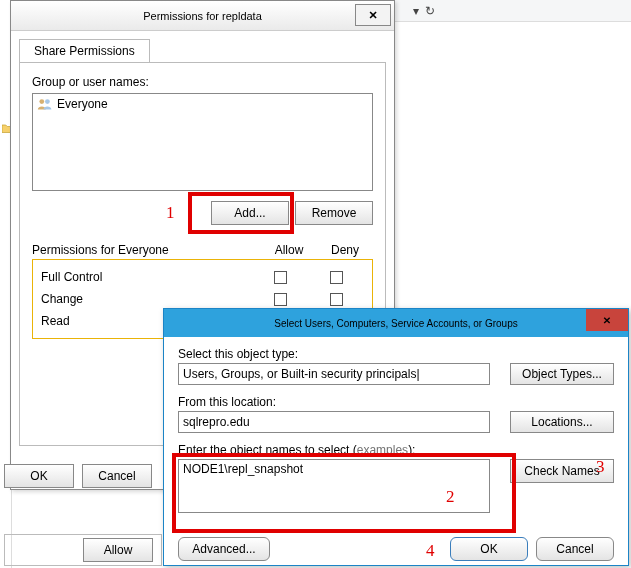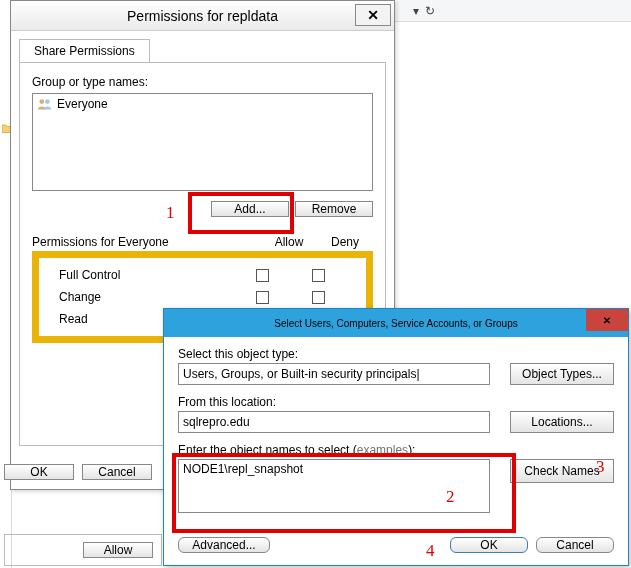--- a/index.html
+++ b/index.html
@@ -12,42 +12,42 @@
     .searchbox { margin-left: 10px; flex: 1; height: 22px; border: 1px solid #bbb; display: flex; align-items: center; padding: 2px 6px; color: #888; background: #fff; }
     .searchbox svg { margin-right: 4px; }
 
     
     .left-col { position: absolute; top: 22px; left: 0; width: 12px; bottom: 0; background: #fff; border-right: 1px solid #ddd; }
     .folder-icon { position: absolute; top: 100px; left: 2px; }
 
     
     .perm-dialog { position: absolute; left: 10px; top: 0; width: 385px; height: 490px; background: #fff; border: 1px solid #888; box-shadow: 2px 2px 4px rgba(0,0,0,0.15); }
     .perm-title { height: 30px; background: linear-gradient(#fff,#eaeaea); display: flex; align-items: center; justify-content: center; position: relative; border-bottom: 1px solid #ccc; }
-    .perm-title span { font-size: 14px; }
+    .perm-title span { font-size: 11px; }
     .perm-close { position: absolute; right: 3px; top: 3px; width: 36px; height: 22px; border: 1px solid #888; display: flex; align-items: center; justify-content: center; font-weight: bold; background: #f3f3f3; }
 
     .tab-strip { display: flex; padding: 8px 8px 0; }
     .tab { padding: 4px 14px; border: 1px solid #bbb; border-bottom: none; background: #fff; }
     .tab-body { margin: 0 8px 8px; border: 1px solid #bbb; padding: 12px; position: relative; height: 384px; }
 
     .label { margin-bottom: 4px; }
     .userlist { height: 98px; border: 1px solid #888; background: #fff; padding: 2px; margin-bottom: 10px; }
     .user-row { display: flex; align-items: center; gap: 4px; padding: 1px 2px; }
     .user-row .people-icon svg { display: block; }
 
     .addremove { display: flex; justify-content: flex-end; gap: 6px; position: relative; }
-    .btn { width: 78px; height: 16px; background: linear-gradient(#fff,#e4e4e4); border: 1px solid #888; display: flex; align-items: center; justify-content: center; cursor: pointer; }
+    .btn { width: 78px; height: 24px; background: linear-gradient(#fff,#e4e4e4); border: 1px solid #888; display: flex; align-items: center; justify-content: center; cursor: pointer; }
     .redbox-add { position: absolute; left: 156px; top: -9px; width: 106px; height: 42px; border: 4px solid #e00000; pointer-events: none; }
     .red-1 { position: absolute; left: 134px; top: 2px; color: #e00000; font-size: 17px; font-family: 'Times New Roman', serif; }
 
     .perm-table { margin-top: 18px; }
     .perm-header { display: flex; }
     .perm-header .col-name { flex: 1; }
     .perm-header .col-allow, .perm-header .col-deny { width: 56px; text-align: center; }
-    .perm-box { border: 7px solid #eab308; padding: 6px 20px; margin-top: 2px; }
+    .perm-box { border: 1px solid #eab308; padding: 6px 8px; margin-top: 2px; }
     .perm-row { display: flex; align-items: center; height: 22px; }
     .perm-row .col-name { flex: 1; }
     .perm-row .col-allow, .perm-row .col-deny { width: 56px; display: flex; justify-content: center; }
     .cb { width: 13px; height: 13px; border: 1px solid #555; display: inline-block; background: #fff; position: relative; }
     .cb.checked::after { content: '✓'; position: absolute; font-size: 13px; left: 0px; top: -3px; font-weight: bold; }
 
     
     .perm-footer { position: absolute; left: 10px; bottom: 8px; right: 8px; display: flex; justify-content: flex-end; gap: 6px; }
 
     
@@ -104,21 +104,21 @@
   <div class="perm-title">
     <span>Permissions for repldata</span>
     <div class="perm-close">
       <span>✕</span>
     </div>
   </div>
   <div class="tab-strip">
     <div class="tab">Share Permissions</div>
   </div>
   <div class="tab-body">
-    <div class="label">Group or type names:</div>
+    <div class="label">Group or user names:</div>
     <div class="userlist">
       <div class="user-row">
         <span class="people-icon">
           <svg width="16" height="12" viewBox="0 0 20 14">
               <circle cx="6" cy="4" r="3" fill="#d7b172"></circle>
               <circle cx="13" cy="4" r="3" fill="#a7c7e7"></circle>
               <path d="M1 14 C1 9 11 9 11 14 Z" fill="#d7b172"></path>
               <path d="M8 14 C8 9 18 9 18 14 Z" fill="#a7c7e7"></path>
             </svg>
         </span>

